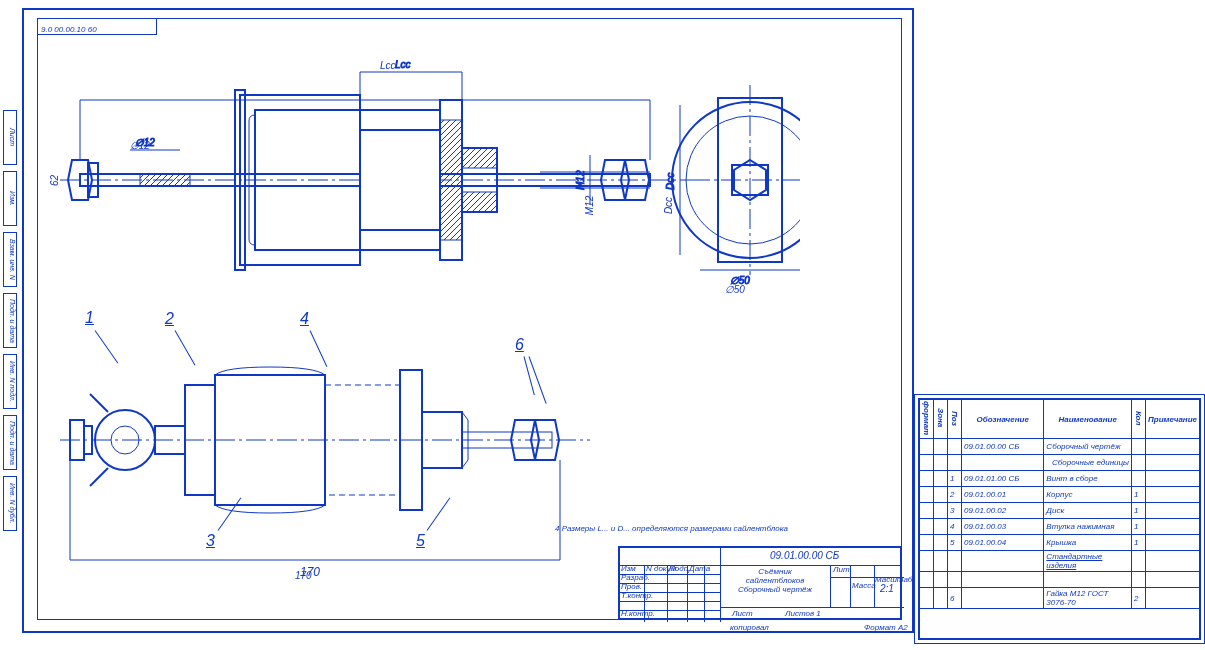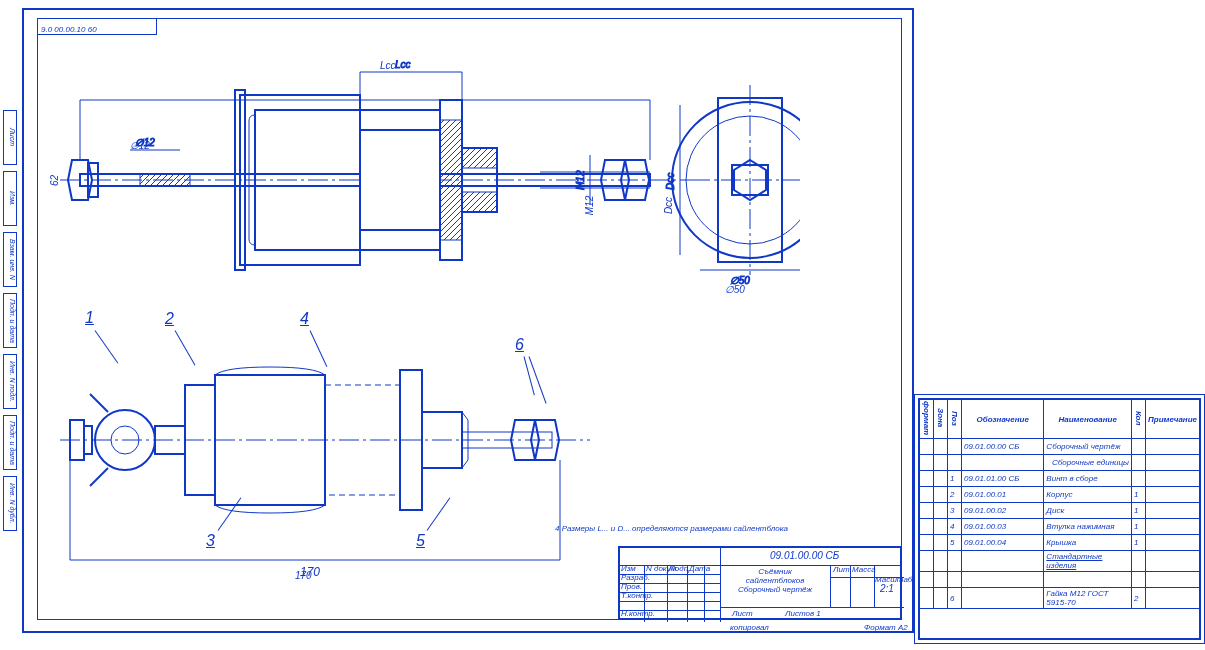--- a/index.html
+++ b/index.html
@@ -209,21 +209,21 @@
       <div class="text small">сайлентблоков</div>
       <div class="text small">Сборочный чертёж</div>
     </div>
     <div class="abs vline" style="left:210px;top:17px;height:42px"></div>
 
     <div class="abs" style="left:210px;top:17px;width:74px;height:42px">
       <div class="hline" style="position:absolute;top:12px;width:100%"></div>
       <div class="vline" style="position:absolute;left:20px;height:100%"></div>
       <div class="vline" style="position:absolute;left:44px;height:100%"></div>
       <span class="abs small" style="left:3px;top:0">Лит</span>
-      <span class="abs small" style="left:22px;top:0">Масса</span>
+      <span class="abs small" style="left:22px;top:16px">Масса</span>
       <span class="abs small" style="left:45px;top:10px">Масштаб</span>
       <span class="abs med" style="left:50px;top:18px">2:1</span>
     </div>
 
     <div class="abs hline" style="left:100px;top:59px;width:184px"></div>
     <span class="abs small" style="left:112px;top:61px">Лист</span>
     <span class="abs small" style="left:165px;top:61px">Листов  1</span>
   </div>
 
   <span class="abs small text" style="left:730px;top:623px">копировал</span>
@@ -320,21 +320,21 @@
           <td></td>
           <td></td>
           <td></td>
           <td></td>
         </tr>
     <tr>
           <td></td>
           <td></td>
           <td>6</td>
           <td></td>
-          <td>Гайка М12 ГОСТ 5915-70</td>
+          <td>Гайка М12 ГОСТ 3076-70</td>
           <td>2</td>
           <td></td>
         </tr>
   </tbody>
     </table>
 
   <div class="frame thin" style="left:914px;top:394px;width:291px;height:250px"></div>
 
   <span class="abs text med" style="left:49px;top:175px;transform:rotate(-90deg)">62</span>
   <span class="abs text med" style="left:130px;top:140px">∅12</span>

